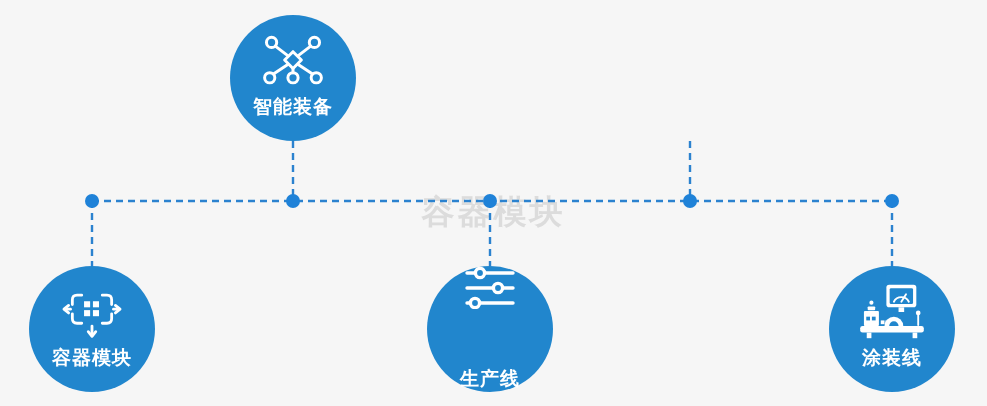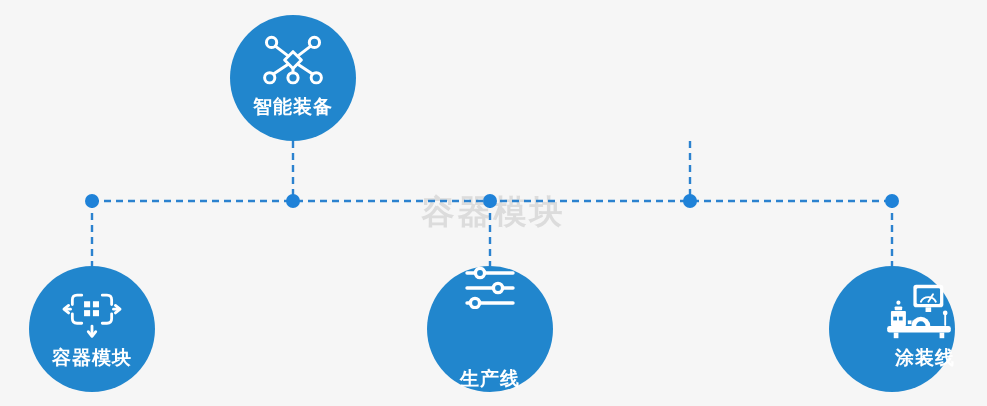--- a/index.html
+++ b/index.html
@@ -65,21 +65,21 @@
     font-weight:bold;
     letter-spacing:1px;
     line-height:1;
     white-space:nowrap;
   }
   
   .pos-top-left     {left:230px; top:15px;}
   .pos-top-right    {left:627px; top:15px;}
   .pos-bottom-left  {left:29px;  top:266px;}
   .pos-bottom-center{left:427px; top:266px;gap:48px;}
-  .pos-bottom-right {left:829px; top:266px;align-items:flex-end;}
+  .pos-bottom-right {left:829px; top:266px;}
 
   .icon-stroke{stroke:#fff;fill:none;stroke-linecap:round;stroke-linejoin:round;}
   .icon-fill{fill:#fff;stroke:none;}
   .icon-hole{fill:var(--circle-fill);stroke:none;}
 </style>
 </head>
 <body>
 
 <div class="stage">
 

